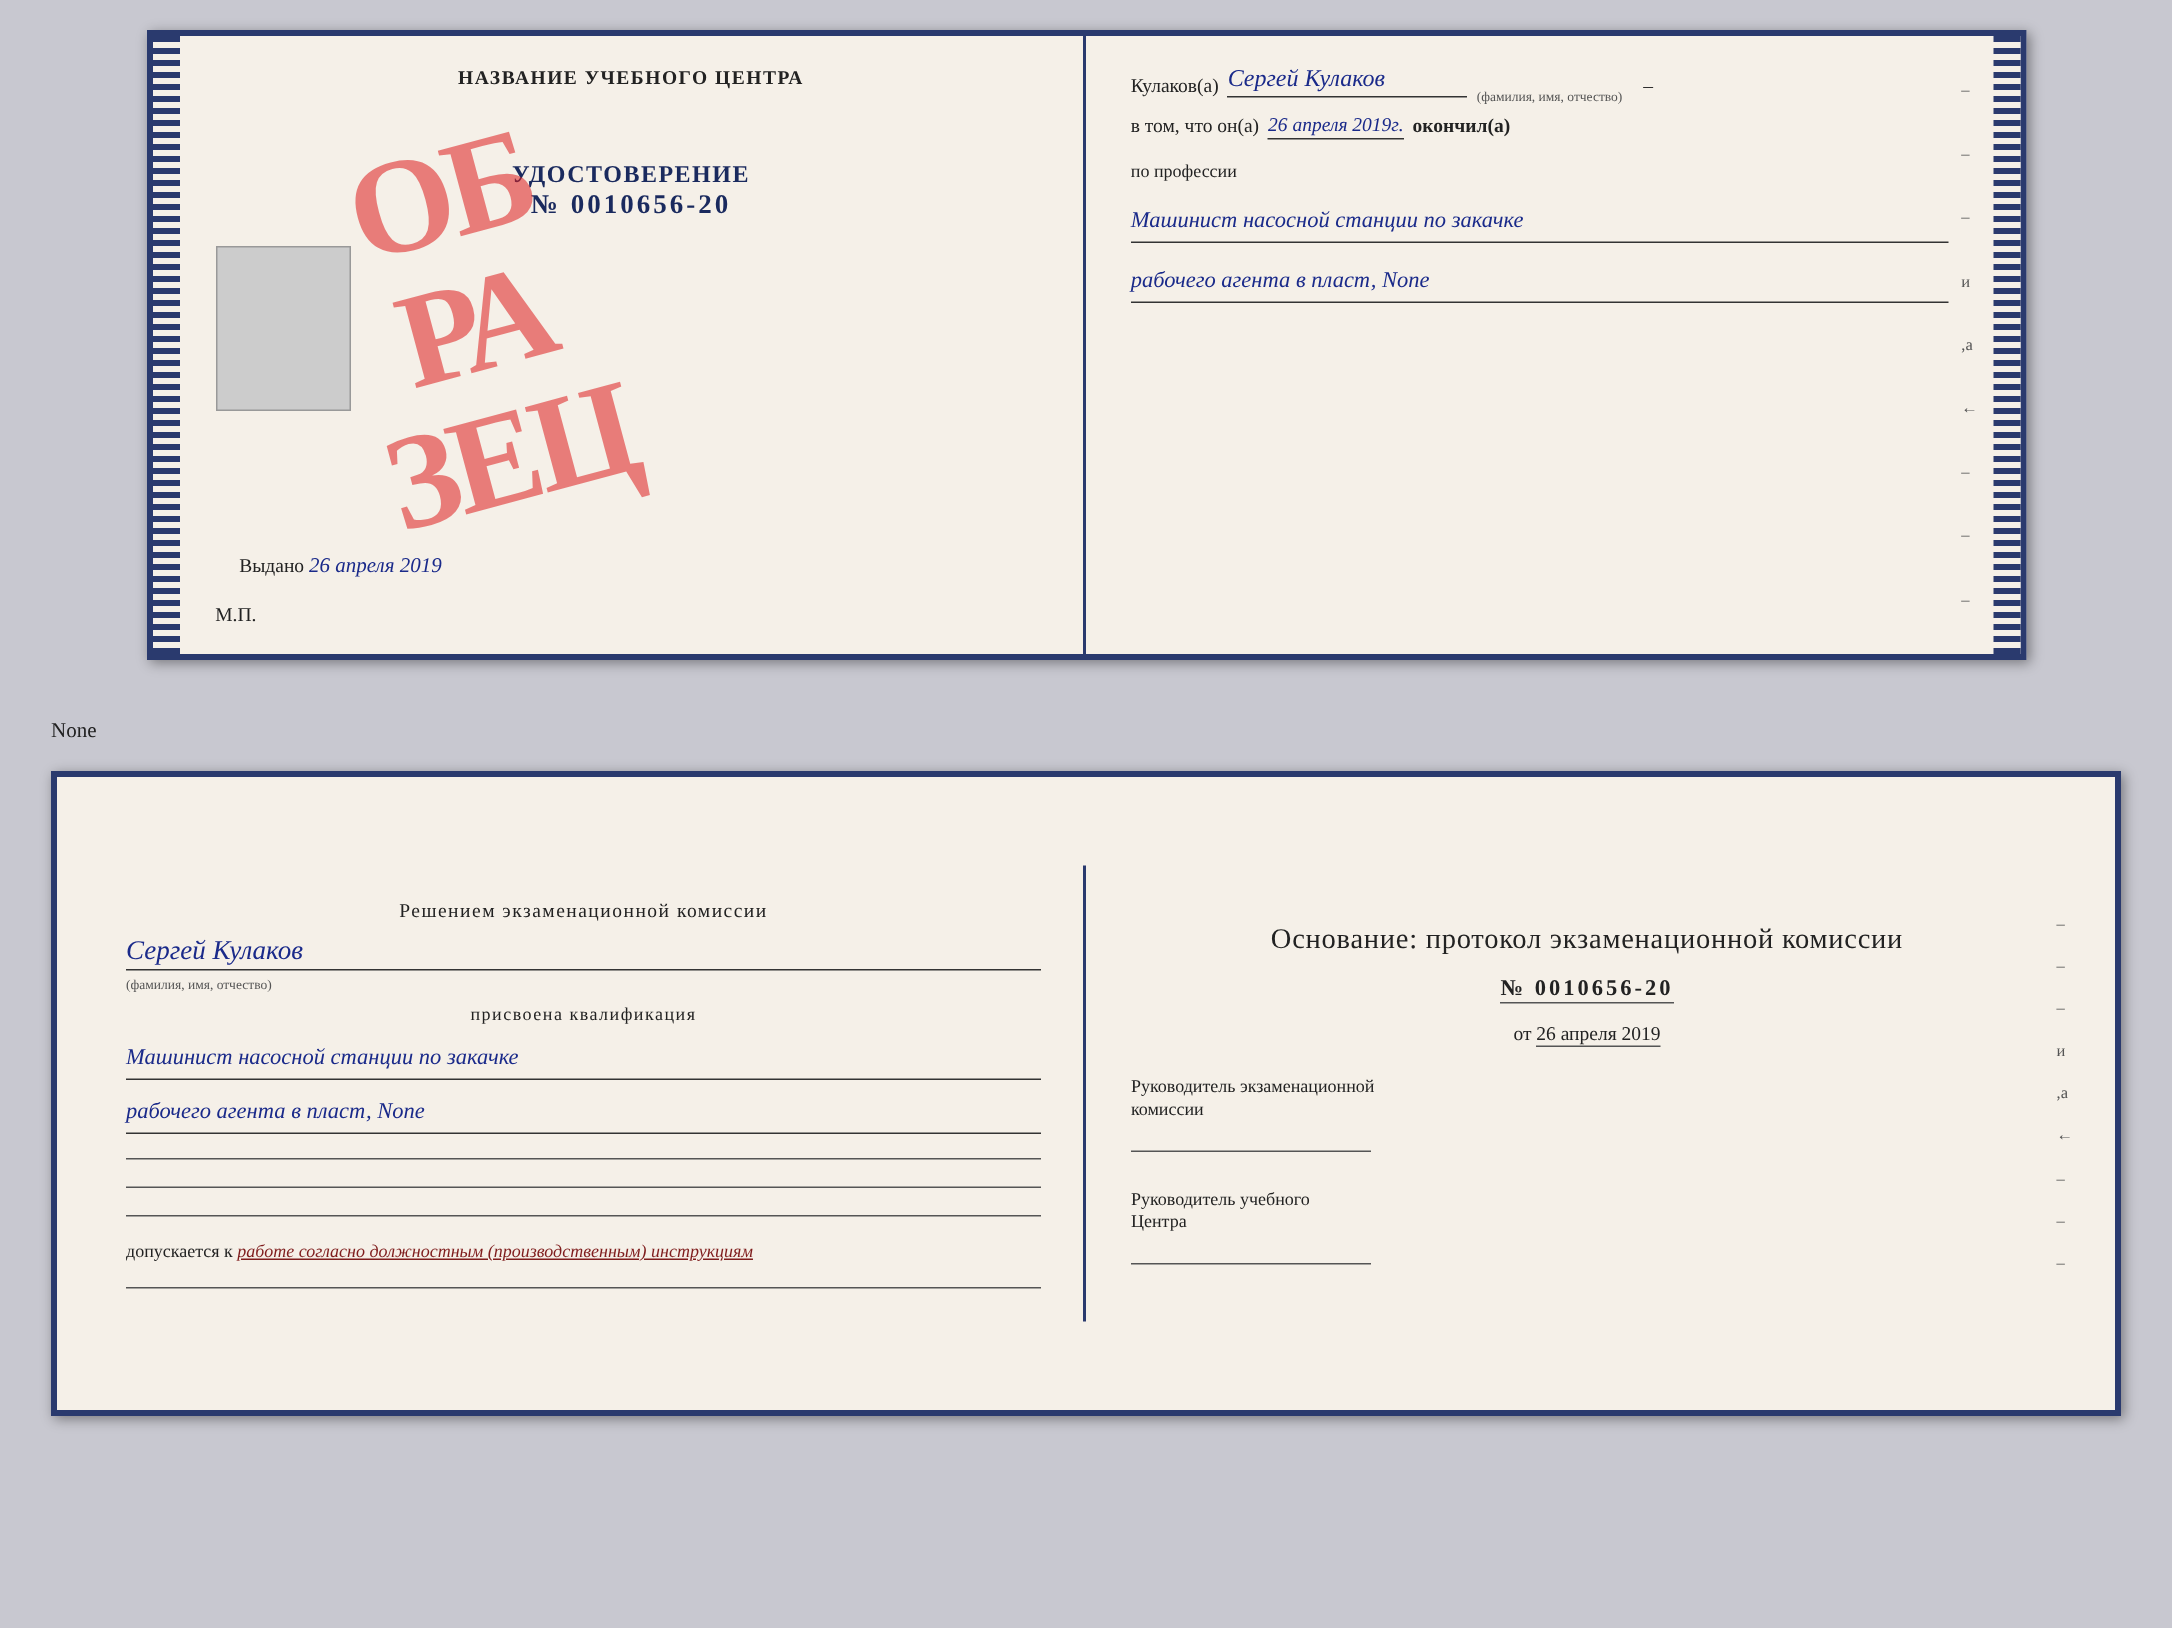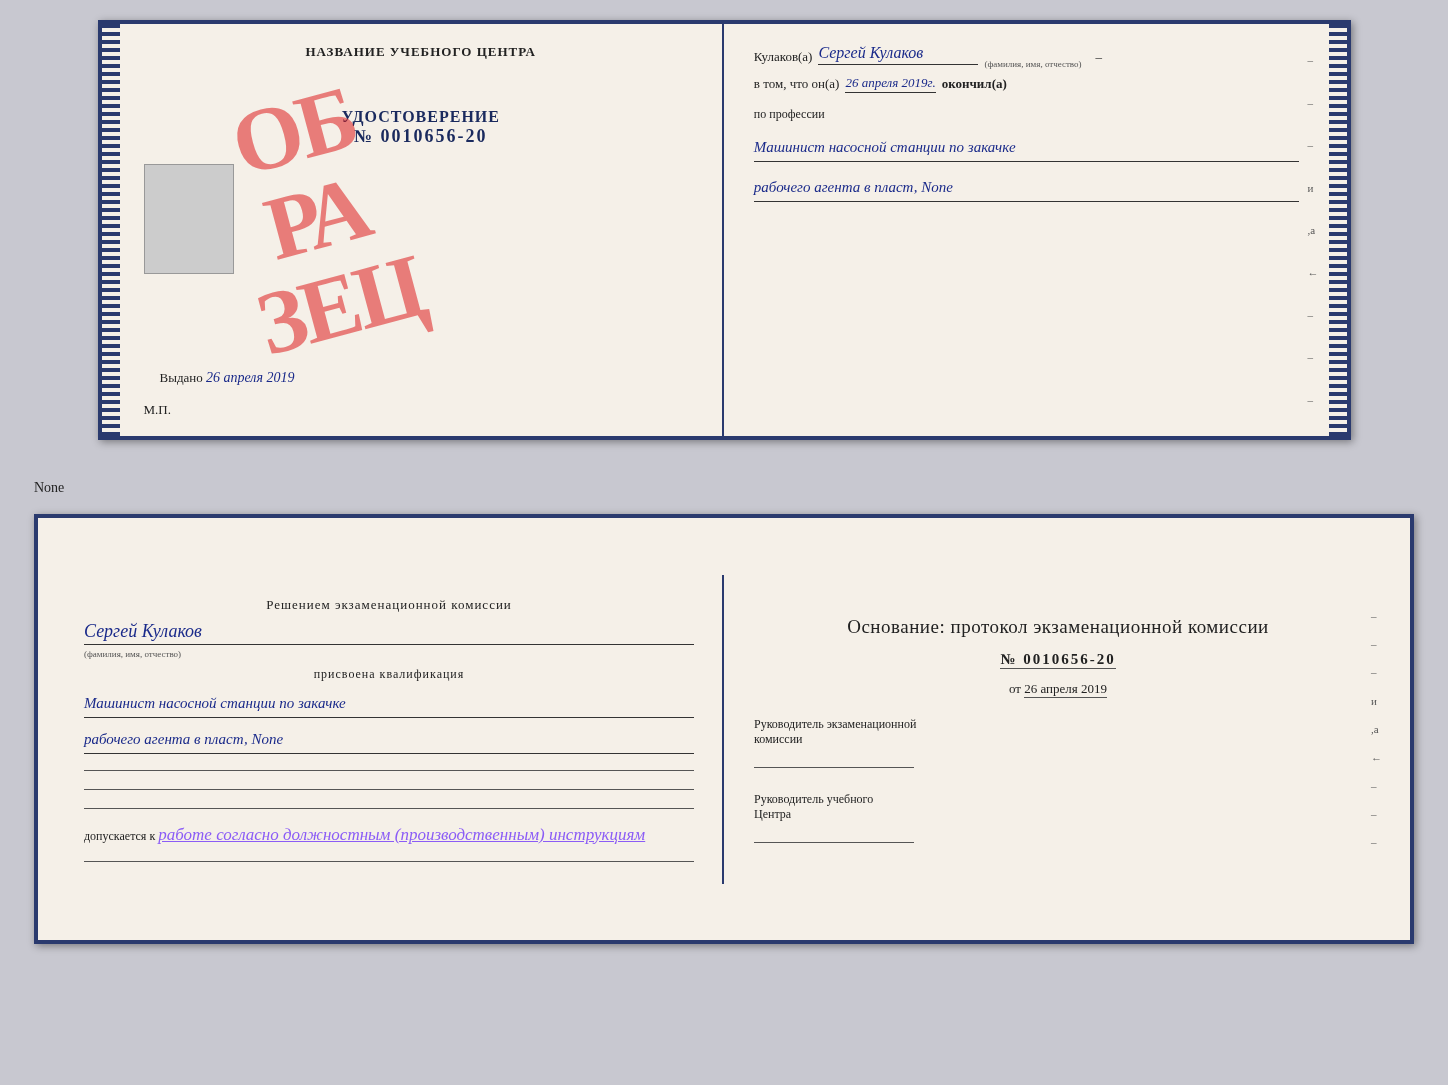--- a/index.html
+++ b/index.html
@@ -308,22 +308,22 @@
 
     .dopuskaetsya {
       font-size: 12px;
       color: #222;
       margin-top: 8px;
     }
 
     .dopuskaetsya .italic-underline {
       font-style: italic;
       text-decoration: underline;
-      color: #8b5cf6;
-      font-size: 17px;
+      color: #7f1d1d;
+      font-size: 12px;
     }
 
     
     .bot-right {
       width: 50%;
       padding: 22px 30px;
       display: flex;
       flex-direction: column;
       gap: 12px;
       position: relative;

